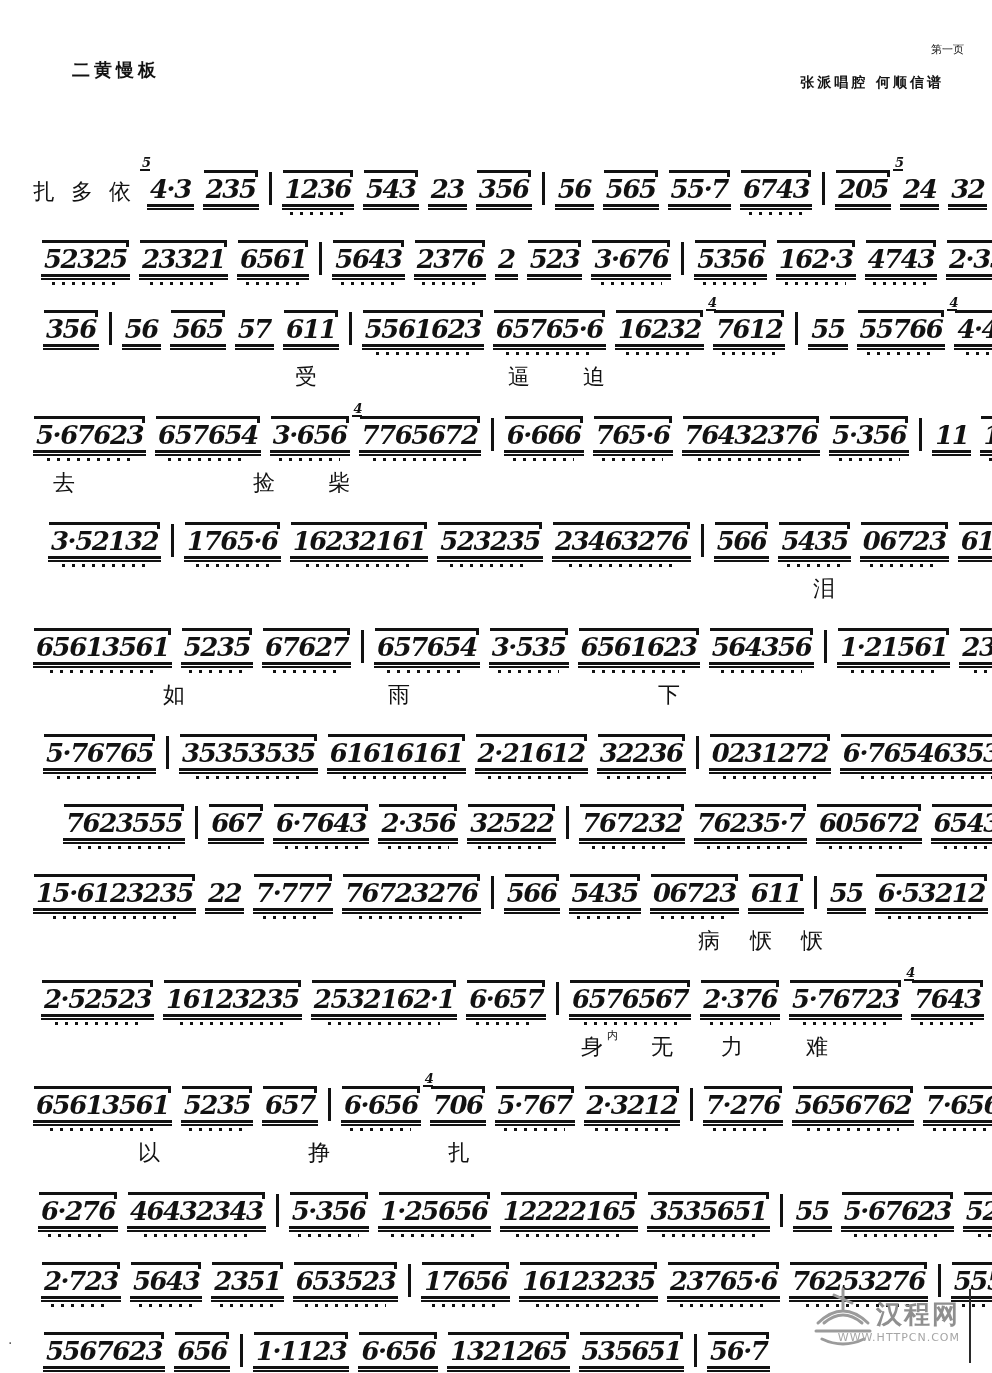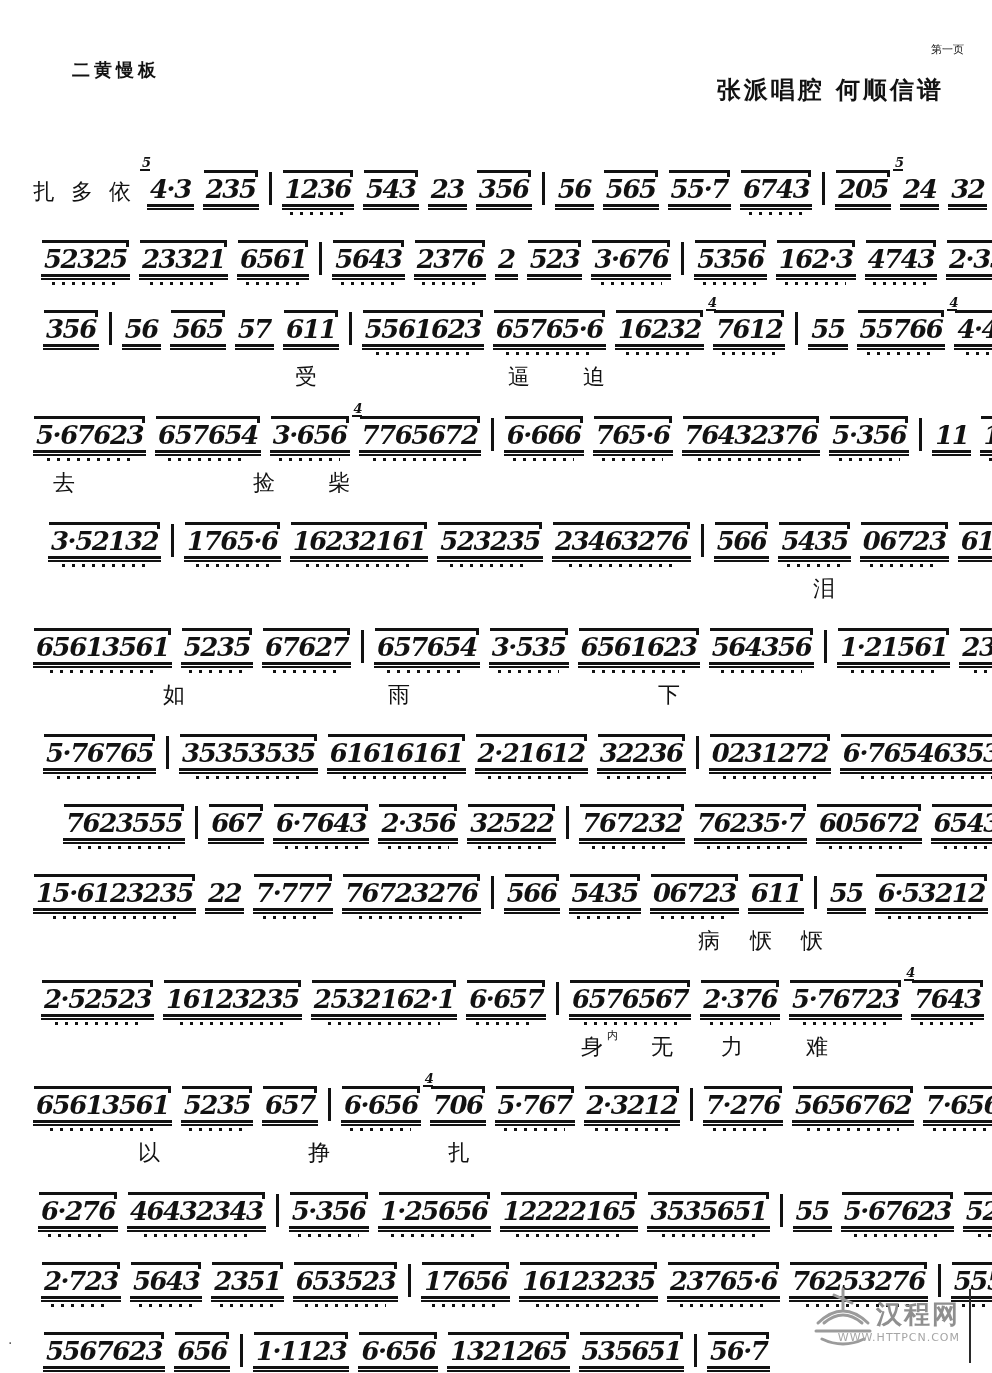--- a/index.html
+++ b/index.html
@@ -19,21 +19,21 @@
     position:absolute;left:0;right:0;top:44px;text-align:center;
     font-size:28px;font-weight:bold;letter-spacing:2px;
     font-family:"DejaVu Serif",serif;
   }
   .pageno{
     position:absolute;right:28px;top:42px;
     font-size:11px;font-weight:normal;
   }
   .attrib{
     position:absolute;right:48px;top:74px;
-    font-size:24px;font-weight:bold;letter-spacing:3px;
+    font-size:14px;font-weight:bold;letter-spacing:3px;
     font-family:"DejaVu Serif",serif;
   }
   
   .score{position:absolute;left:33px;top:172px;width:930px;}
   .line{margin-bottom:24px;}
   .mrow{white-space:nowrap;line-height:1;height:46px;position:relative;}
   .tok{
     position:relative;display:inline-block;vertical-align:bottom;
     margin:0 9px 6px 0;padding:1px 3px 2px 3px;
     border-bottom:3px solid #121212;

